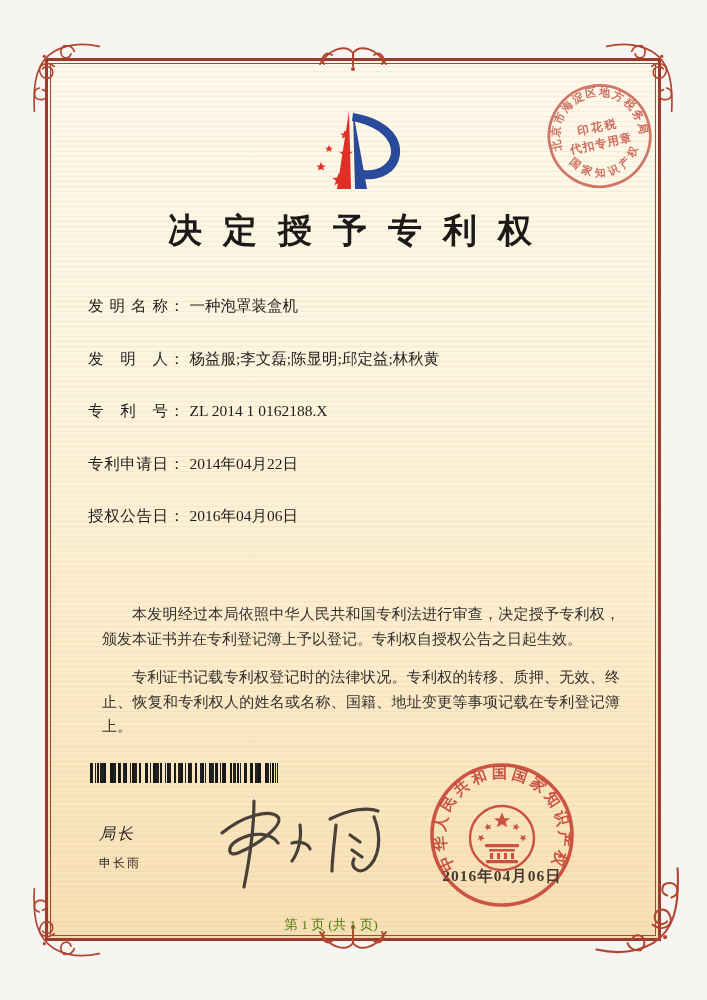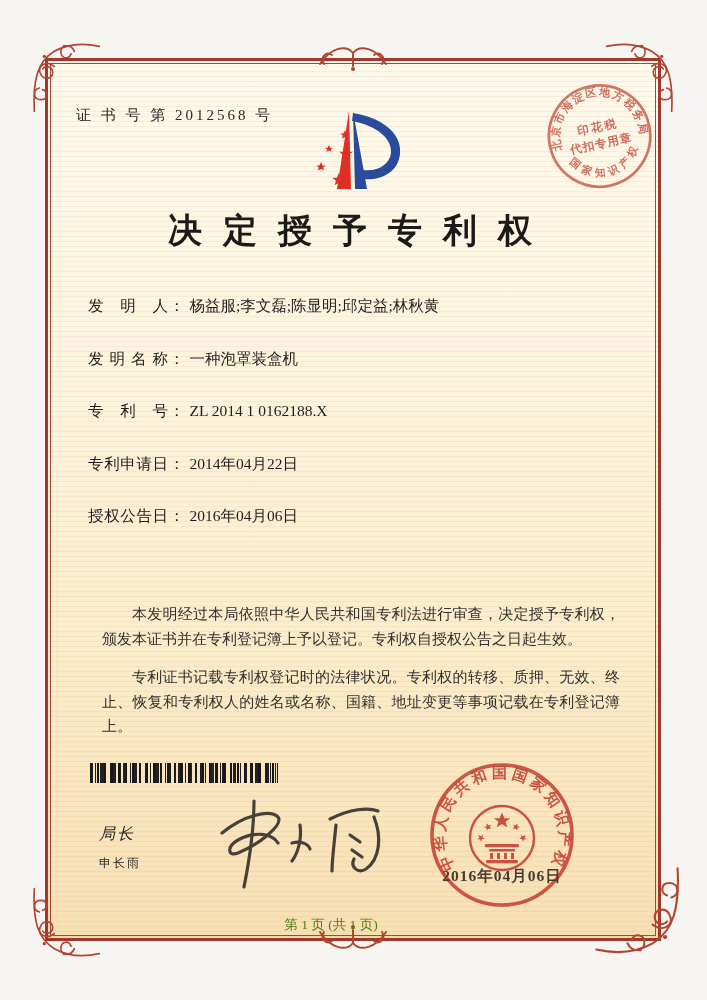--- a/index.html
+++ b/index.html
@@ -106,21 +106,20 @@
     <svg width="74" height="36" viewBox="0 0 74 36">
         <use href="#mid-orn"></use>
       </svg>
     </div>
   <div class="orn orn-bl" style="left:316px;top:922px;">
     <svg width="74" height="36" viewBox="0 0 74 36">
         <use href="#mid-orn"></use>
       </svg>
     </div>
 
-  <div class="cert-number">证 书 号 第 2012568 号</div>
 
   <div class="logo">
     <svg width="118" height="98" viewBox="0 0 118 96">
       <path d="M57,14 C92,20 106,38 104,55 C102,74 84,82 66,80 L67,71 C82,73 94,65 95,54 C96,40 82,27 56,22 Z" fill="#2a4a9c"></path>
       <polygon points="53,12 41,90 55,90" fill="#e02f24"></polygon>
       <polygon points="57,12 59,90 71,90" fill="#2a4a9c"></polygon>
       <g fill="#e02f24">
         <use href="#star" transform="translate(49,36) scale(0.5)"></use>
         <use href="#star" transform="translate(33,50) scale(0.42)"></use>
         <use href="#star" transform="translate(50,55) scale(0.72)"></use>
@@ -145,24 +144,24 @@
       </text>
       <text x="55" y="50" text-anchor="middle" font-size="11" letter-spacing="2" font-weight="bold" fill="rgba(192,69,54,0.92)">印花税</text>
       <text x="55" y="66" text-anchor="middle" font-size="11" letter-spacing="1" font-weight="bold" fill="rgba(192,69,54,0.92)">代扣专用章</text>
     </svg>
   </div>
 
   <div class="title">决定授予专利权</div>
 
   <div class="fields">
     <div class="field-row">
+      <span class="f-label">发明名称</span><span class="f-colon">：</span><span class="f-value">一种泡罩装盒机</span>
+    </div>
+    <div class="field-row">
       <span class="f-label">发明人</span><span class="f-colon">：</span><span class="f-value">杨益服;李文磊;陈显明;邱定益;林秋黄</span>
-    </div>
-    <div class="field-row">
-      <span class="f-label">发明名称</span><span class="f-colon">：</span><span class="f-value">一种泡罩装盒机</span>
     </div>
     <div class="field-row">
       <span class="f-label">专利号</span><span class="f-colon">：</span><span class="f-value">ZL 2014 1 0162188.X</span>
     </div>
     <div class="field-row">
       <span class="f-label">专利申请日</span><span class="f-colon">：</span><span class="f-value">2014年04月22日</span>
     </div>
     <div class="field-row">
       <span class="f-label">授权公告日</span><span class="f-colon">：</span><span class="f-value">2016年04月06日</span>
     </div>

